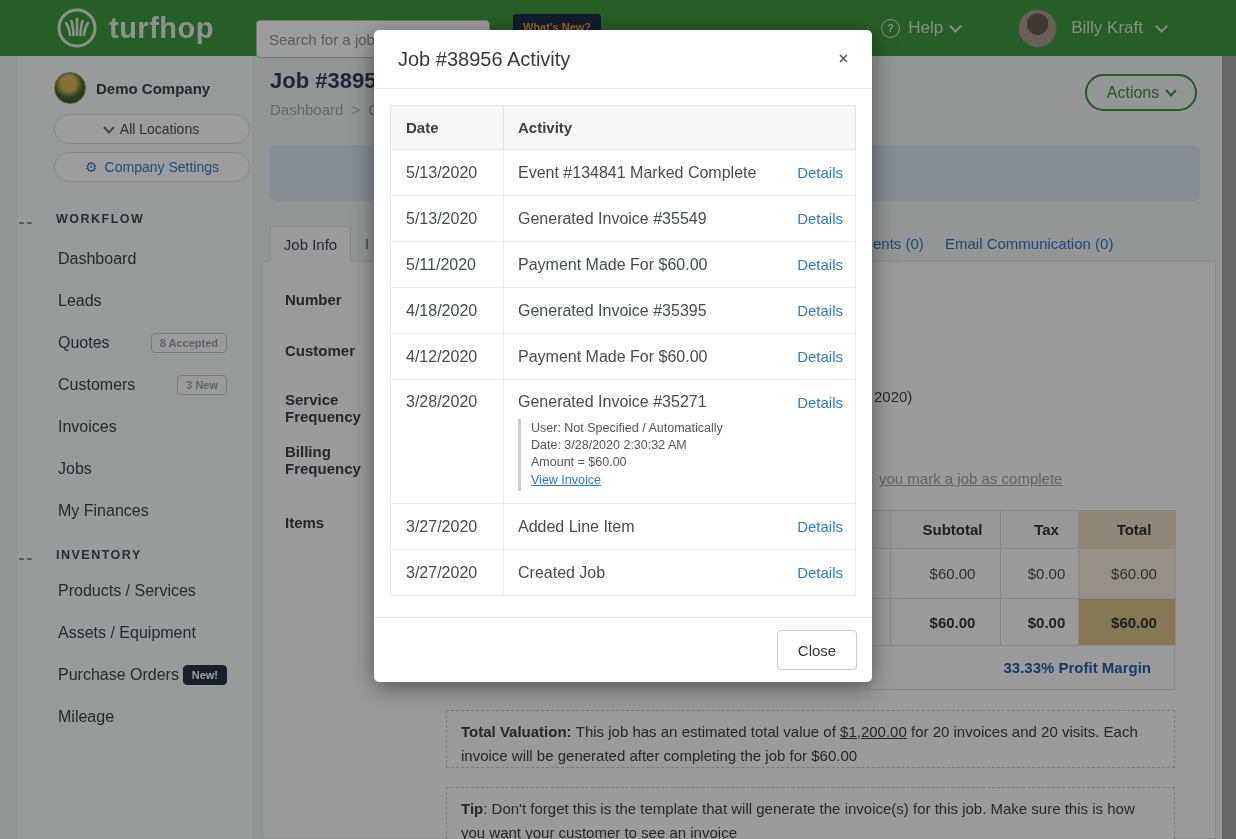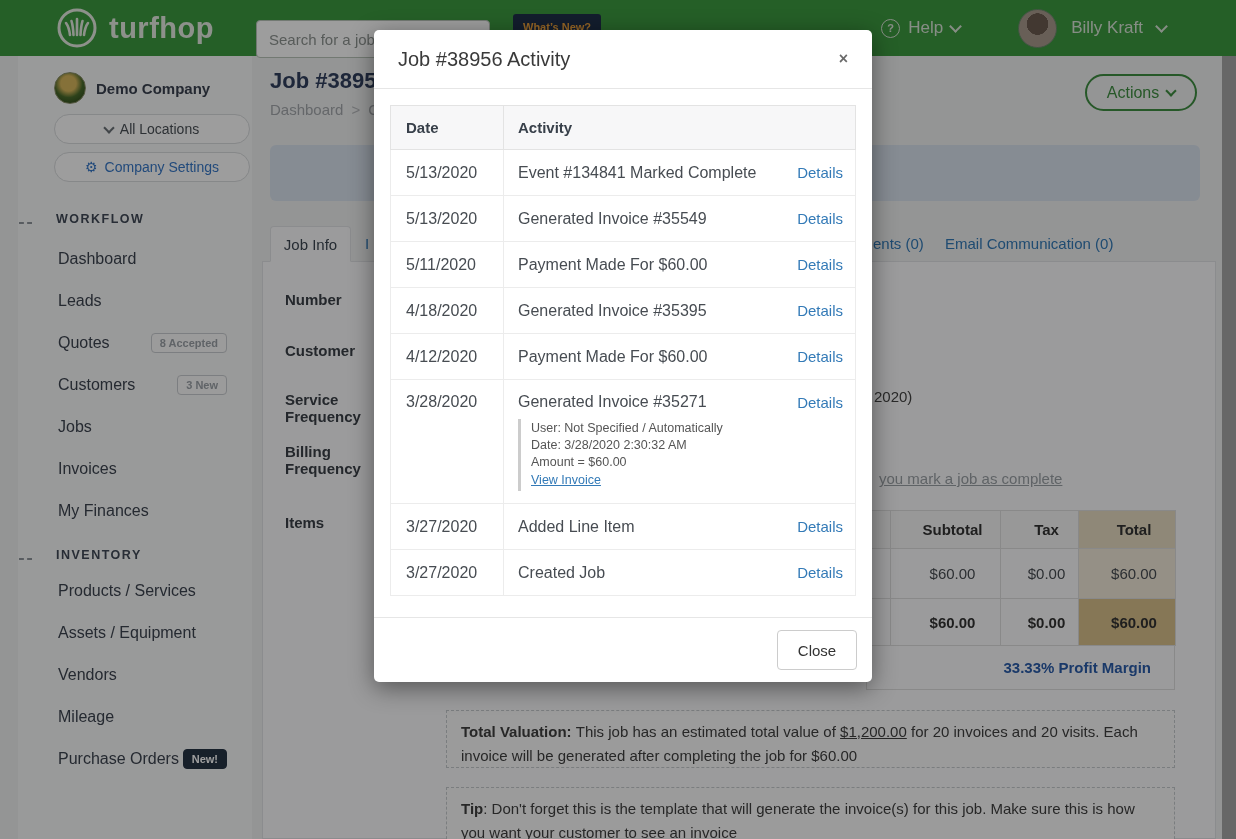--- a/index.html
+++ b/index.html
@@ -140,48 +140,45 @@
         </div>
       <div class="nav-item">
           <span>Quotes</span>
           <span class="badge">8 Accepted</span>
         </div>
       <div class="nav-item">
           <span>Customers</span>
           <span class="badge">3 New</span>
         </div>
       <div class="nav-item">
+          <span>Invoices</span>
+        </div>
+      <div class="nav-item">
           <span>Jobs</span>
-        </div>
-      <div class="nav-item">
-          <span>Invoices</span>
         </div>
       <div class="nav-item">
           <span>My Finances</span>
         </div>
     </div>
 
     <span class="dash-icon" style="top:496px;"></span>
     <div class="section-head" style="top:492px;">INVENTORY</div>
     <div class="nav-list" style="top:514px;">
       <div class="nav-item">
           <span>Products / Services</span>
         </div>
       <div class="nav-item">
           <span>Assets / Equipment</span>
         </div>
       <div class="nav-item">
-          <span>Vendors</span>
-        </div>
-      <div class="nav-item">
-          <span>Mileage</span>
-        </div>
-      <div class="nav-item">
           <span>Purchase Orders</span>
           <span class="badge solid">New!</span>
+        </div>
+      <div class="nav-item">
+          <span>Mileage</span>
         </div>
     </div>
   </div>
 
   <div class="scroll-strip"></div>
 
   <div class="page-title">Job #38956</div>
   <div class="breadcrumb">
     <span>Dashboard</span>
     <span class="crumb-sep">&gt;</span>

